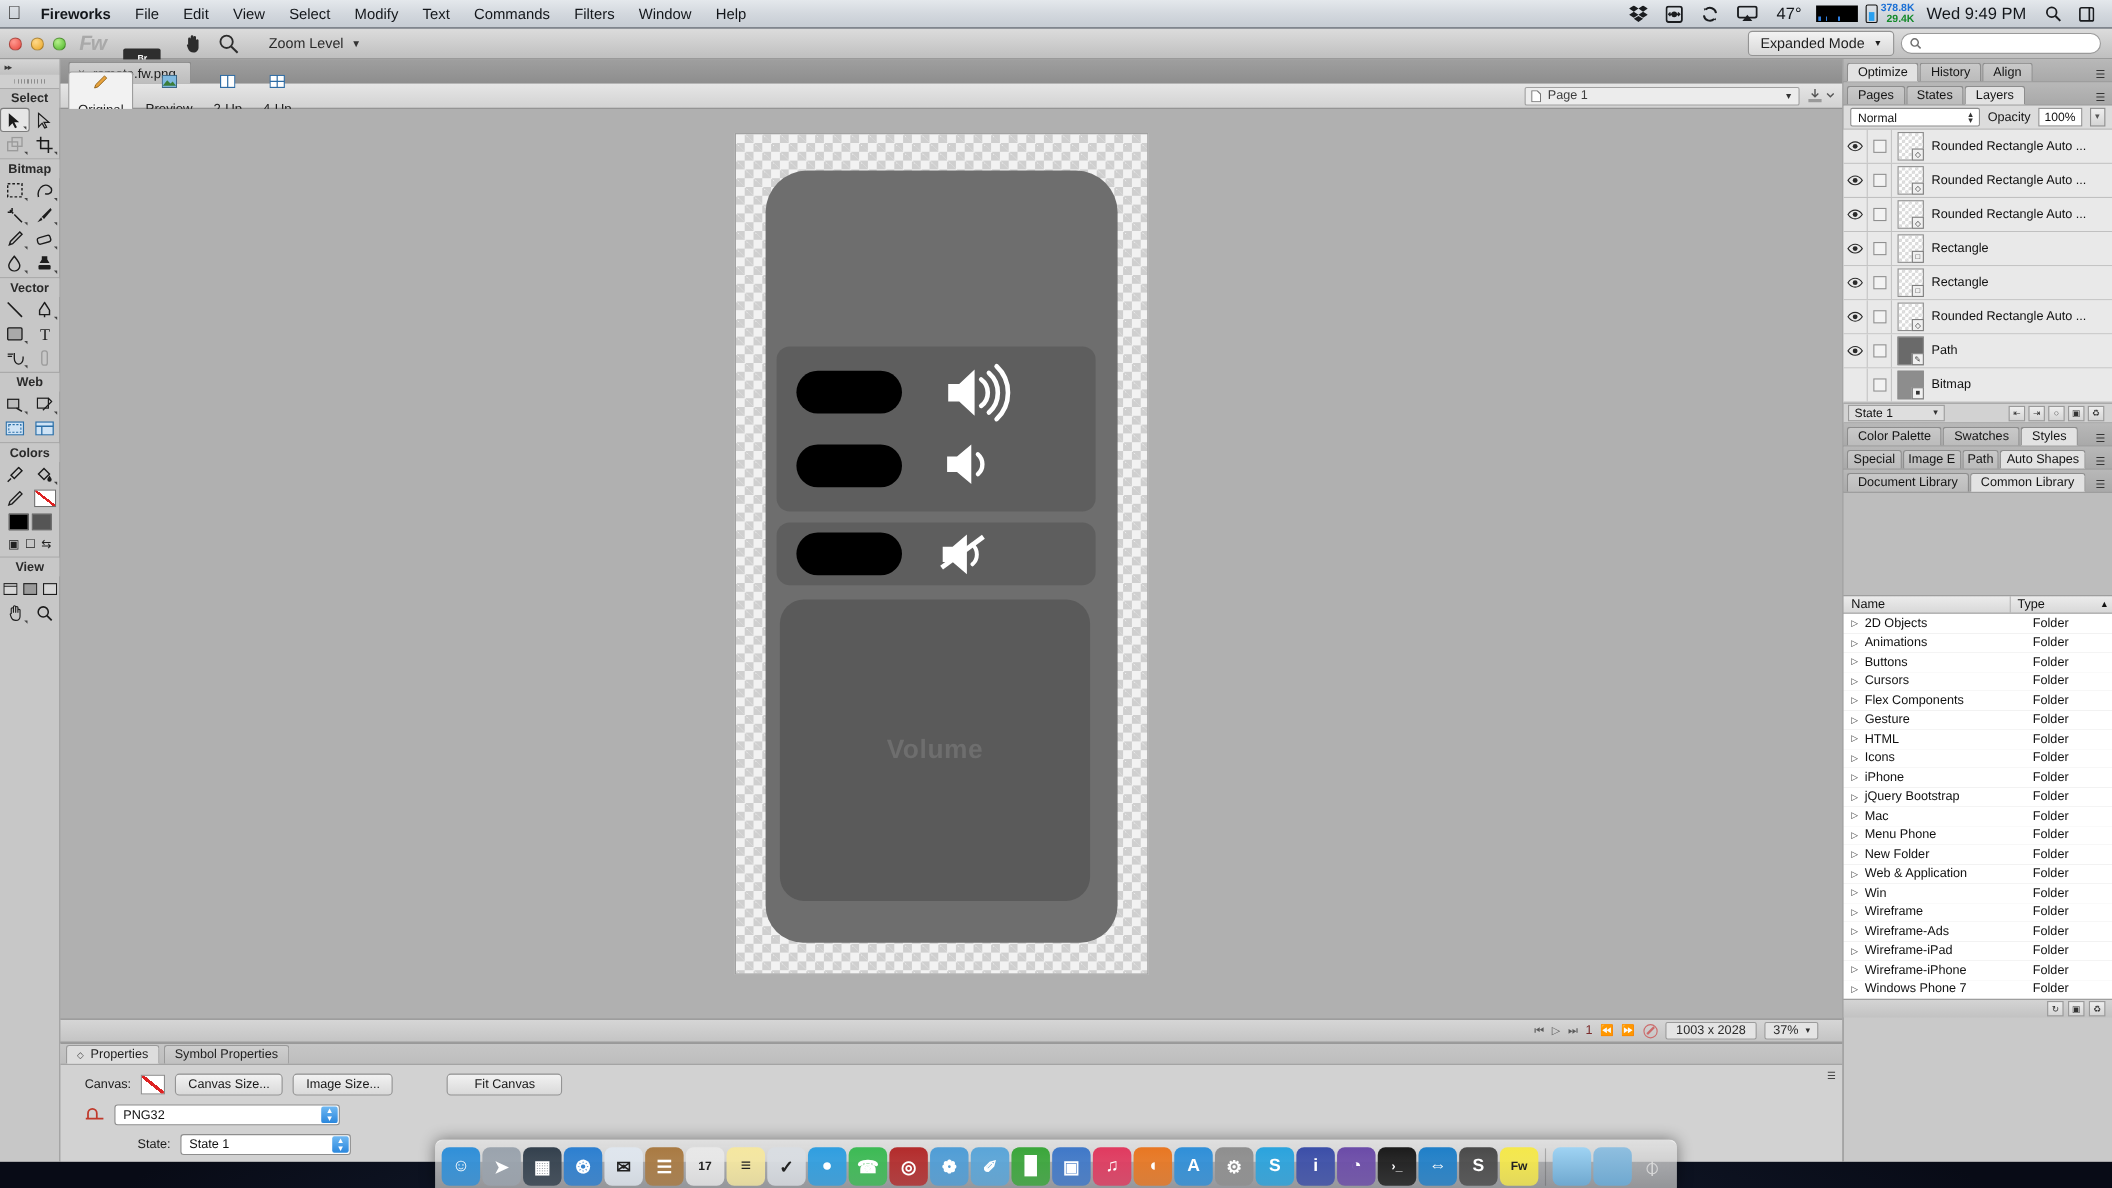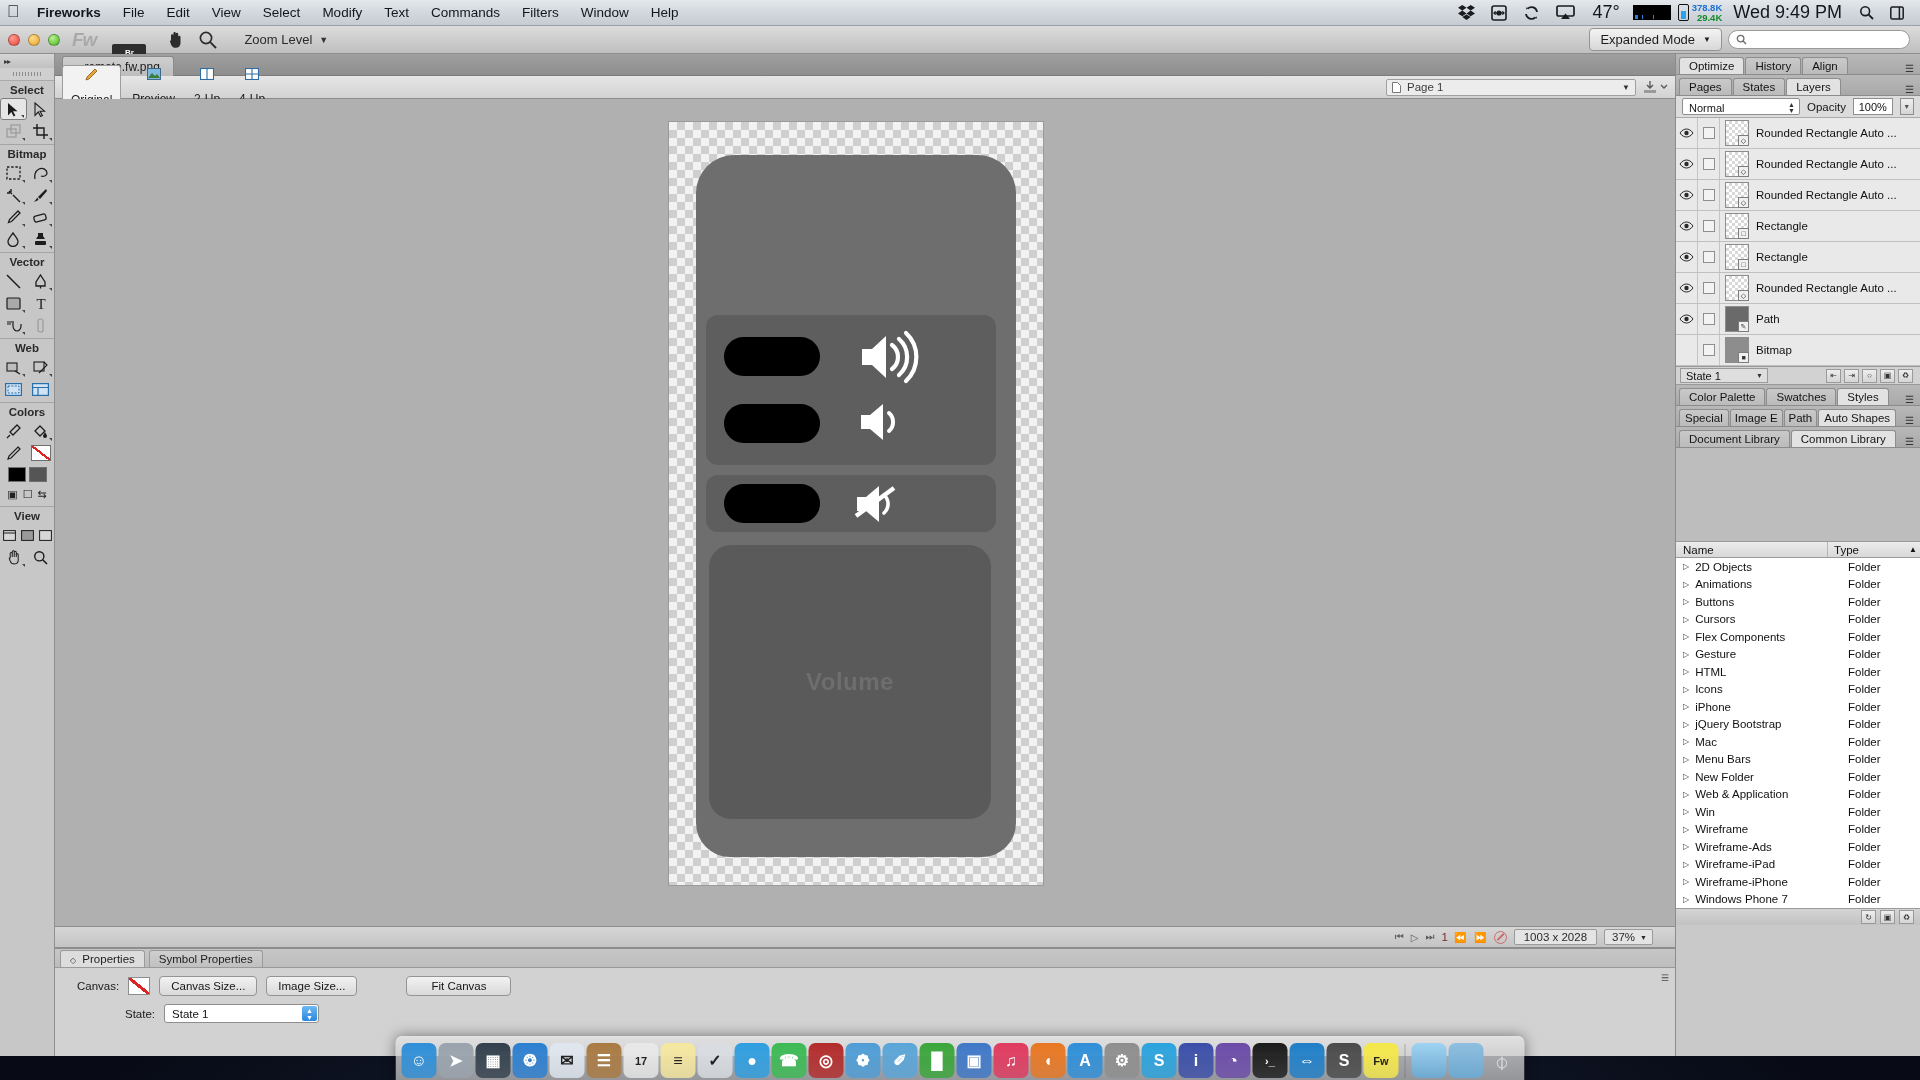--- a/index.html
+++ b/index.html
@@ -39,21 +39,21 @@
   }
   .mb-left { display:flex; align-items:center; height:100%; }
   .apple-logo {
     width:26px; text-align:center; font-size:17px; color:#2a2a2a; line-height:1;
     padding-bottom:2px;
   }
   .mb-item { padding:0 11px; font-size:13.5px; color:#13161a; line-height:26px; white-space:nowrap; }
   .mb-item.bold { font-weight:bold; }
   .mb-right { margin-left:auto; display:flex; align-items:center; height:100%; padding-right:8px; gap:0px; }
   .mb-icon { padding:0 8px; display:flex; align-items:center; height:100%; color:#1d1f22; }
-  .mb-text { padding:0 9px; font-size:18px; color:#13161a; white-space:nowrap; }
+  .mb-text { padding:0 9px; font-size:15px; color:#13161a; white-space:nowrap; }
   .net-meter { width:38px; height:15px; background:#000; position:relative; margin:0 4px; }
   .net-meter::after{
     content:""; position:absolute; left:2px; right:2px; bottom:1px; height:4px;
     background:
       linear-gradient(to right, #2f7fe0 0 8%, transparent 8% 20%, #2f7fe0 20% 24%, transparent 24% 52%, #2f7fe0 52% 57%, transparent 57% 100%);
   }
   .batt { width:11px; height:17px; border:1.6px solid #111; border-radius:2px; position:relative; margin:0 3px; }
   .batt::before{content:"";position:absolute;left:2px;right:2px;bottom:1px;height:8px;background:#2aa0f0;}
   .netspeed { font-size:9.5px; line-height:9.5px; font-weight:bold; text-align:right; padding-right:2px;}
   .netspeed .up{ color:#1a6fd4; }
@@ -784,20 +784,30 @@
       </div>
       <div class="propbody">
         <div class="propfields">
           <div class="prow">
             <span class="plabel">Canvas:</span>
             <span class="colorchip"></span>
             <span class="cbtn">Canvas Size...</span>
             <span class="cbtn">Image Size...</span>
             <span class="cbtn" style="margin-left:40px;padding:3px 24px">Fit Canvas</span>
           </div>
+          <div class="prow">
+            <svg width="18" height="13" viewBox="0 0 18 13">
+              <path d="M1 10h16" stroke="#c0392b" stroke-width="1.6"></path>
+              <path d="M3 10V5a4 4 0 0 1 8 0v5" fill="none" stroke="#c0392b" stroke-width="1.6"></path>
+            </svg>
+            <span class="selfield" style="width:205px">
+              <span>PNG32</span>
+              <span class="stepper">▲<br>▼</span>
+            </span>
+          </div>
           <div class="prow" style="margin-left:48px">
             <span class="plabel">State:</span>
             <span class="selfield" style="width:155px">
               <span>State 1</span>
               <span class="stepper">▲<br>▼</span>
             </span>
           </div>
         </div>
       </div>
       <div class="propmenu">☰</div>
@@ -1072,21 +1082,21 @@
           <div class="librow">
             <div class="c1">
               <span class="tri">▷</span>
               <span>Mac</span>
             </div>
             <div class="c2">Folder</div>
           </div>
           <div class="librow">
             <div class="c1">
               <span class="tri">▷</span>
-              <span>Menu Bars</span>
+              <span>Menu Phone</span>
             </div>
             <div class="c2">Folder</div>
           </div>
           <div class="librow">
             <div class="c1">
               <span class="tri">▷</span>
               <span>New Folder</span>
             </div>
             <div class="c2">Folder</div>
           </div>

